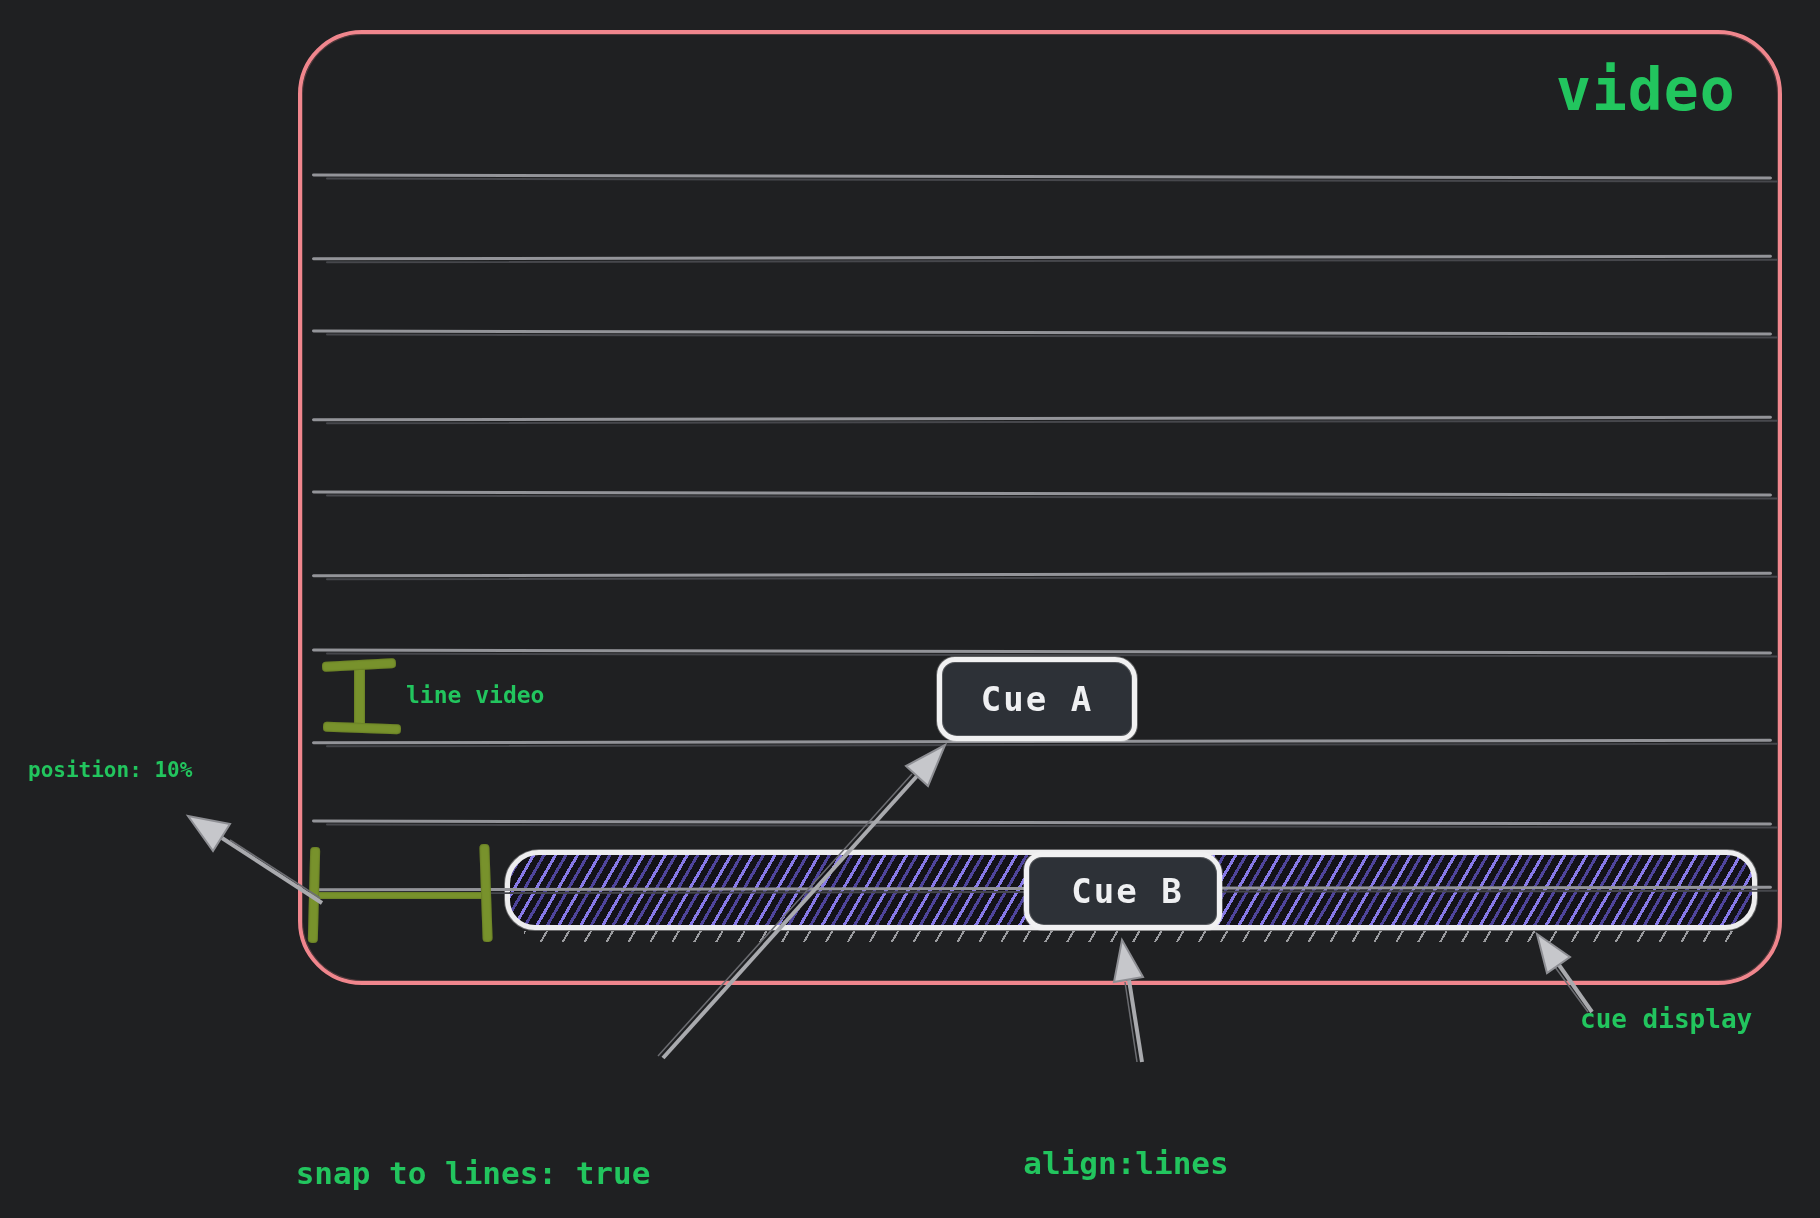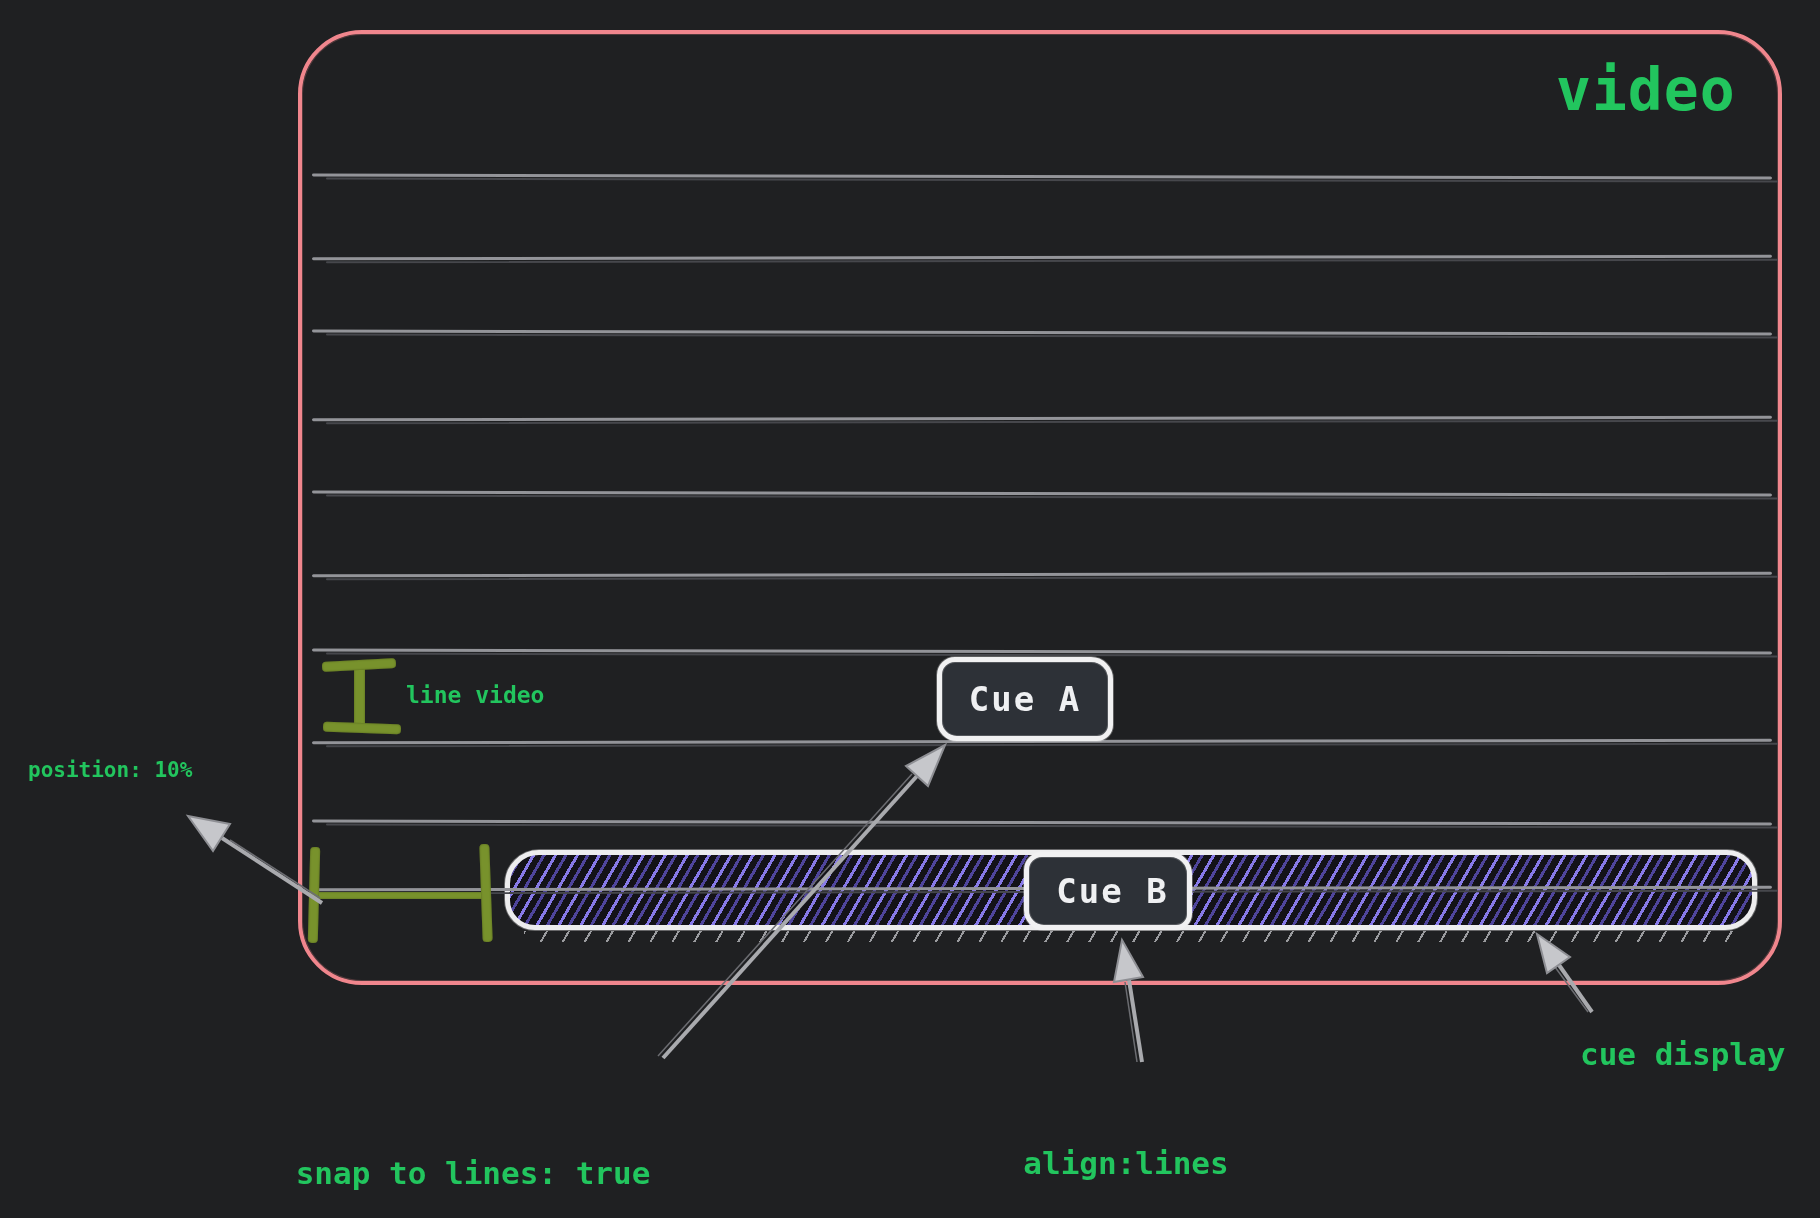--- a/index.html
+++ b/index.html
@@ -31,39 +31,39 @@
       #131218;
     box-shadow:0 0 0 1px rgba(237,237,238,.35);}
   .cue-bar-ticks{left:524px;top:931px;width:1222px;height:11px;z-index:2;opacity:.75;
     background:repeating-linear-gradient(120deg,#c3c4c8 0 2px, transparent 2px 19px);}
 
   
   .cue-box{box-sizing:border-box;background:#2d3137;border:5px solid #f1f1f2;
     border-radius:18px 22px 16px 20px;z-index:5;display:flex;align-items:center;justify-content:center;
     font-size:34px;font-weight:700;color:#eff0f2;letter-spacing:2px;
     box-shadow:0 0 0 1px rgba(241,241,242,.3), inset 0 0 0 1px rgba(241,241,242,.2);}
-  .cue-a{left:937px;top:657px;width:176px;height:84px;justify-content:center;}
-  .cue-b{left:1024px;top:852px;width:168px;height:78px;padding-left:9px;}
+  .cue-a{left:937px;top:657px;width:200px;height:84px;justify-content:center;}
+  .cue-b{left:1024px;top:852px;width:198px;height:78px;padding-left:9px;}
 
   
   .green{background:#78922c;box-shadow:inset 0 0 2px #4e5c1d;border-radius:4px;z-index:4;}
   .ibeam-stem{left:354px;top:666px;width:11px;height:66px;}
   .ibeam-cap-top{left:322px;top:660px;width:74px;height:10px;transform:rotate(-3deg);}
   .ibeam-cap-bot{left:323px;top:723px;width:78px;height:10px;transform:rotate(2deg);}
   .measure-line{left:314px;top:892px;width:176px;height:7px;}
   .measure-cap-l{left:309px;top:847px;width:10px;height:96px;transform:rotate(1.5deg);}
   .measure-cap-r{left:481px;top:844px;width:10px;height:98px;transform:rotate(-2deg);}
 
   
   .label{color:#22c55e;font-weight:700;z-index:5;white-space:pre;}
   .label-line-height{left:406px;top:682px;font-size:23px;}
   .label-position{left:28px;top:758px;font-size:21px;}
   .label-snap-true{left:250px;top:1072px;width:446px;font-size:31px;line-height:1.3;text-align:center;}
   .label-align-center{left:900px;top:1066px;width:452px;font-size:31px;line-height:1.25;text-align:center;}
-  .label-cue-display{left:1580px;top:1036px;font-size:31px;}
+  .label-cue-display{left:1580px;top:1004px;font-size:26px;}
 
   .arrow-layer{left:0;top:0;width:1820px;height:1218px;z-index:6;pointer-events:none;}
 </style>
 </head>
 <body>
 
 <div class="stage">
 
   <div class="abs video-frame"></div>
   <div class="abs video-title label">video</div>

